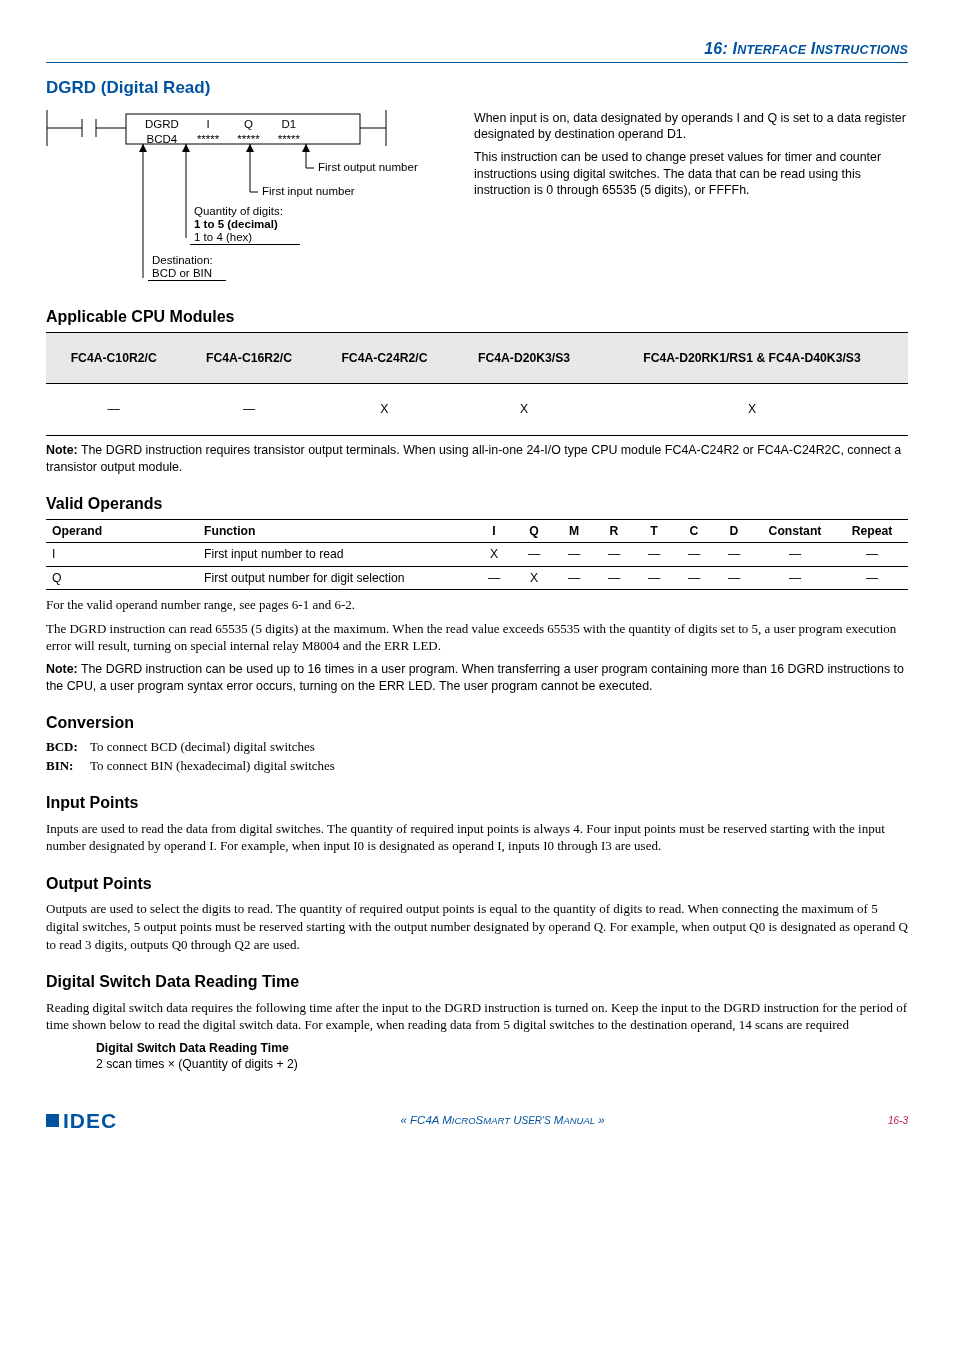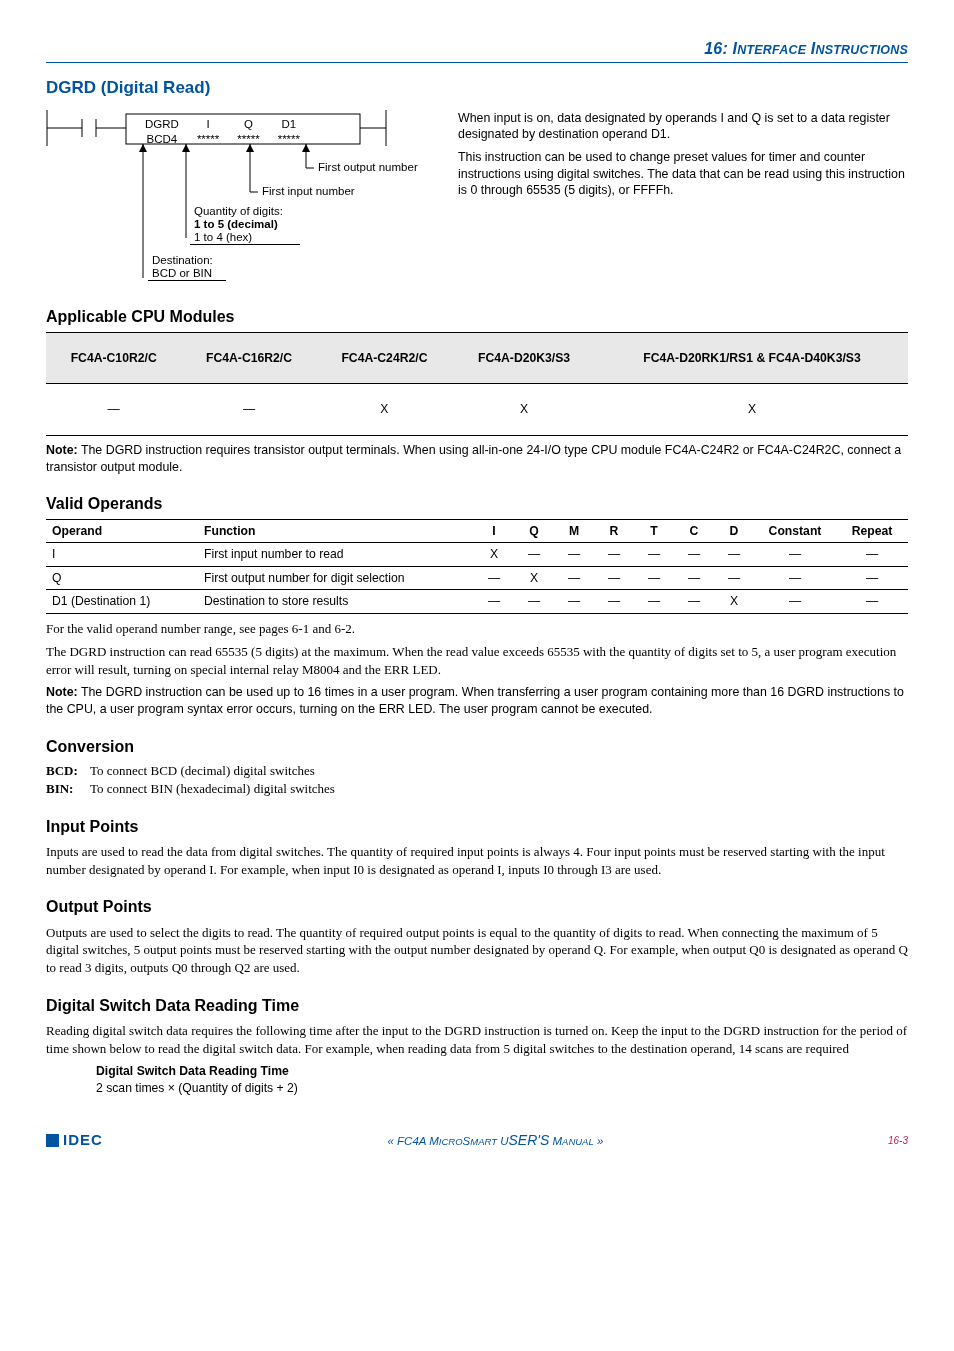--- a/index.html
+++ b/index.html
@@ -23,21 +23,21 @@
   }
   hr.rule { border: none; border-top: 1px solid #00539f; margin: 2px 0 14px 0; }
 
   h2.section {
     color: #00539f;
     font-size: 17px;
     font-weight: bold;
     margin: 0 0 10px 0;
   }
 
-  .top-row { display: flex; align-items: flex-start; gap: 22px; }
+  .top-row { display: flex; align-items: flex-start; gap: 38px; }
 
   
   .ladder { width: 390px; position: relative; font-size: 11px; }
 
   .box {
     position: absolute; top:6px; left:78px; border:1px solid #000; padding:2px 6px 4px 6px;
     font-family: "Helvetica Neue", Arial, sans-serif; font-size: 11.5px;
   }
   .box table { border-collapse: collapse; }
   .box td { padding: 0 9px; text-align: center; }
@@ -73,21 +73,21 @@
   .defs { margin: 4px 0 6px 0; }
   .defs .row { display:flex; margin:1px 0; font-family: Georgia, serif; font-size:13px;}
   .defs .k { width:44px; font-weight:bold; }
 
   .readtime { margin-left: 50px; margin-top:2px; font-size:12.2px; }
   .readtime .t { font-weight:bold; }
 
   .footer { display:flex; align-items:center; justify-content:space-between; margin-top:34px; }
   .footer .logo { display:flex; align-items:center; gap:4px; }
   .footer .logo .sq { width:13px; height:13px; background:#00539f; display:inline-block; }
-  .footer .logo .txt { font-weight:bold; color:#00539f; letter-spacing:1px; font-size:15px;}
+  .footer .logo .txt { font-weight:bold; color:#00539f; letter-spacing:1px; font-size:21px;}
   .footer .ctr { color:#00539f; font-style:italic; font-size:11.5px; }
   .footer .pg { color:#be185d; font-style:italic; font-size:10px; }
 </style>
 </head>
 <body>
 
 <div class="chapter-title">
   <span>16:</span>
   <span style="font-variant:normal;">I</span><span style="font-size:12.5px;">NTERFACE</span>
   <span>I</span><span style="font-size:12.5px;">NSTRUCTIONS</span>
@@ -219,33 +219,20 @@
     <td class="c">—</td>
     <td class="c">X</td>
     <td class="c">—</td>
     <td class="c">—</td>
     <td class="c">—</td>
     <td class="c">—</td>
     <td class="c">—</td>
     <td class="const">—</td>
     <td class="rep">—</td>
   </tr>
-  <tr>
-    <td>D1 (Destination 1)</td>
-    <td>Destination to store results</td>
-    <td class="c">—</td>
-    <td class="c">—</td>
-    <td class="c">—</td>
-    <td class="c">—</td>
-    <td class="c">—</td>
-    <td class="c">—</td>
-    <td class="c">X</td>
-    <td class="const">—</td>
-    <td class="rep">—</td>
-  </tr>
 </tbody>
   </table>
 
 <p>For the valid operand number range, see pages 6-1 and 6-2.</p>
 <p>The DGRD instruction can read 65535 (5 digits) at the maximum. When the read value exceeds 65535 with the quantity of digits set to 5, a user program execution error will result, turning on special internal relay M8004 and the ERR LED.</p>
 <p class="sans"><b>Note:</b><span> The DGRD instruction can be used up to 16 times in a user program. When transferring a user program containing more than 16 DGRD instructions to the CPU, a user program syntax error occurs, turning on the ERR LED. The user program cannot be executed.</span></p>
 
 <h3 class="sub" style="margin-bottom:2px;">Conversion</h3>
 <div class="defs">
   <div class="row">
@@ -270,16 +257,16 @@
   <div class="t">Digital Switch Data Reading Time</div>
   <div>2 scan times × (Quantity of digits + 2)</div>
 </div>
 
 <div class="footer">
   <div class="logo">
     <span class="sq"></span>
     <span class="txt">IDEC</span>
   </div>
   <div class="ctr">
-    <span>« FC4A M</span><span style="font-size:9.5px;">ICRO</span><span>S</span><span style="font-size:9.5px;">MART</span><span> U</span><span style="font-size:14px;margin-top:28px;">SER'S</span><span> M</span><span style="font-size:9.5px;">ANUAL</span><span> »</span>
+    <span>« FC4A M</span><span style="font-size:9.5px;">ICRO</span><span>S</span><span style="font-size:9.5px;">MART</span><span> U</span><span style="font-size:10px;margin-top:28px;">SER'S</span><span> M</span><span style="font-size:9.5px;">ANUAL</span><span> »</span>
   </div>
   <div class="pg">16-3</div>
 </div>
 
 </body></html>

